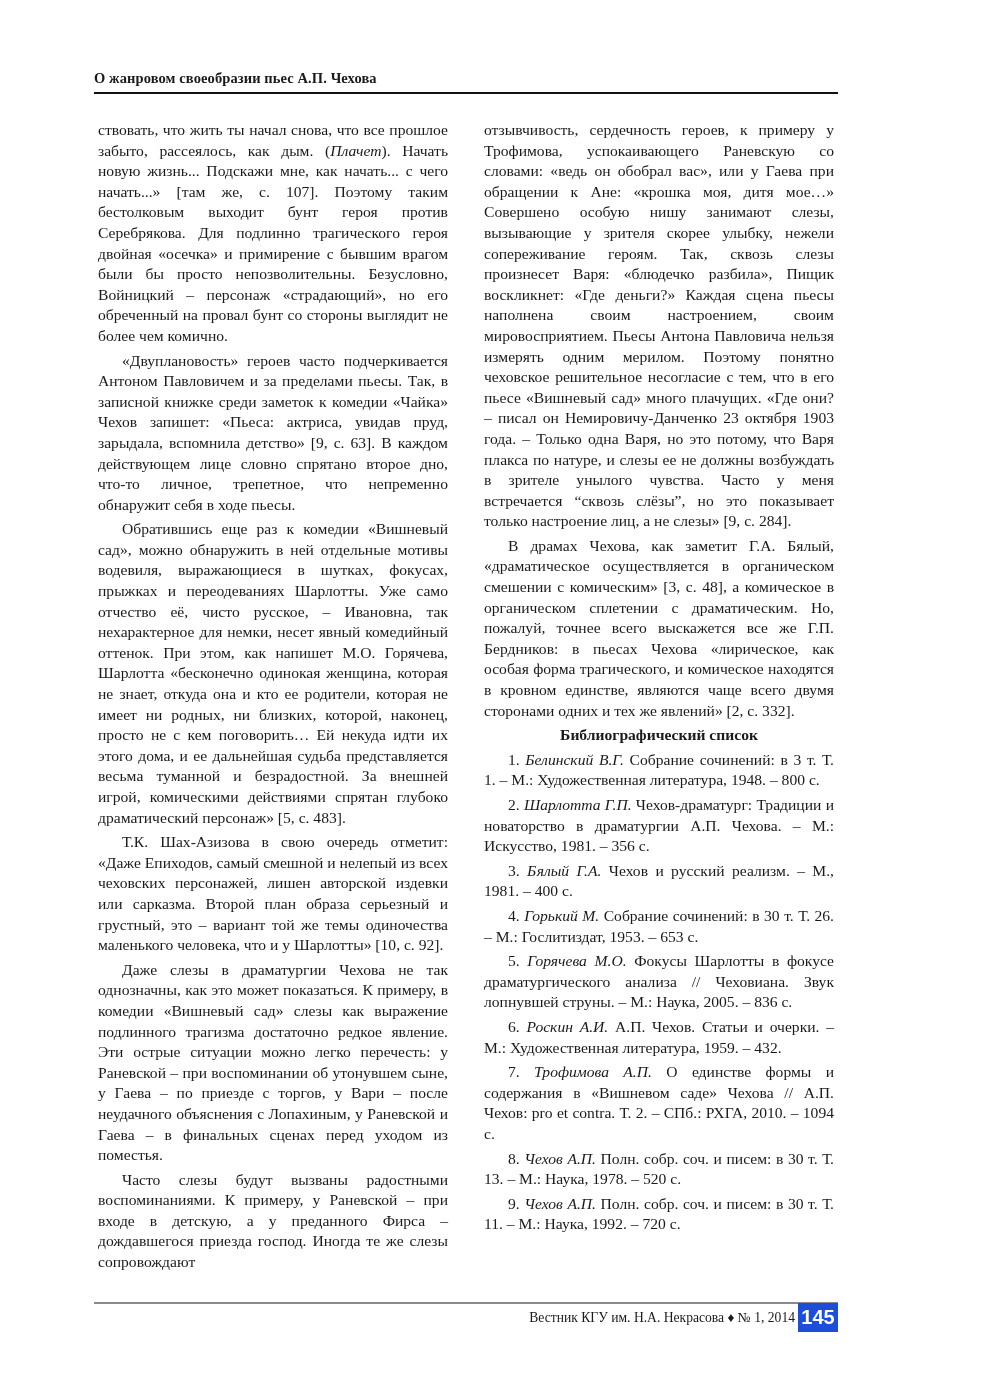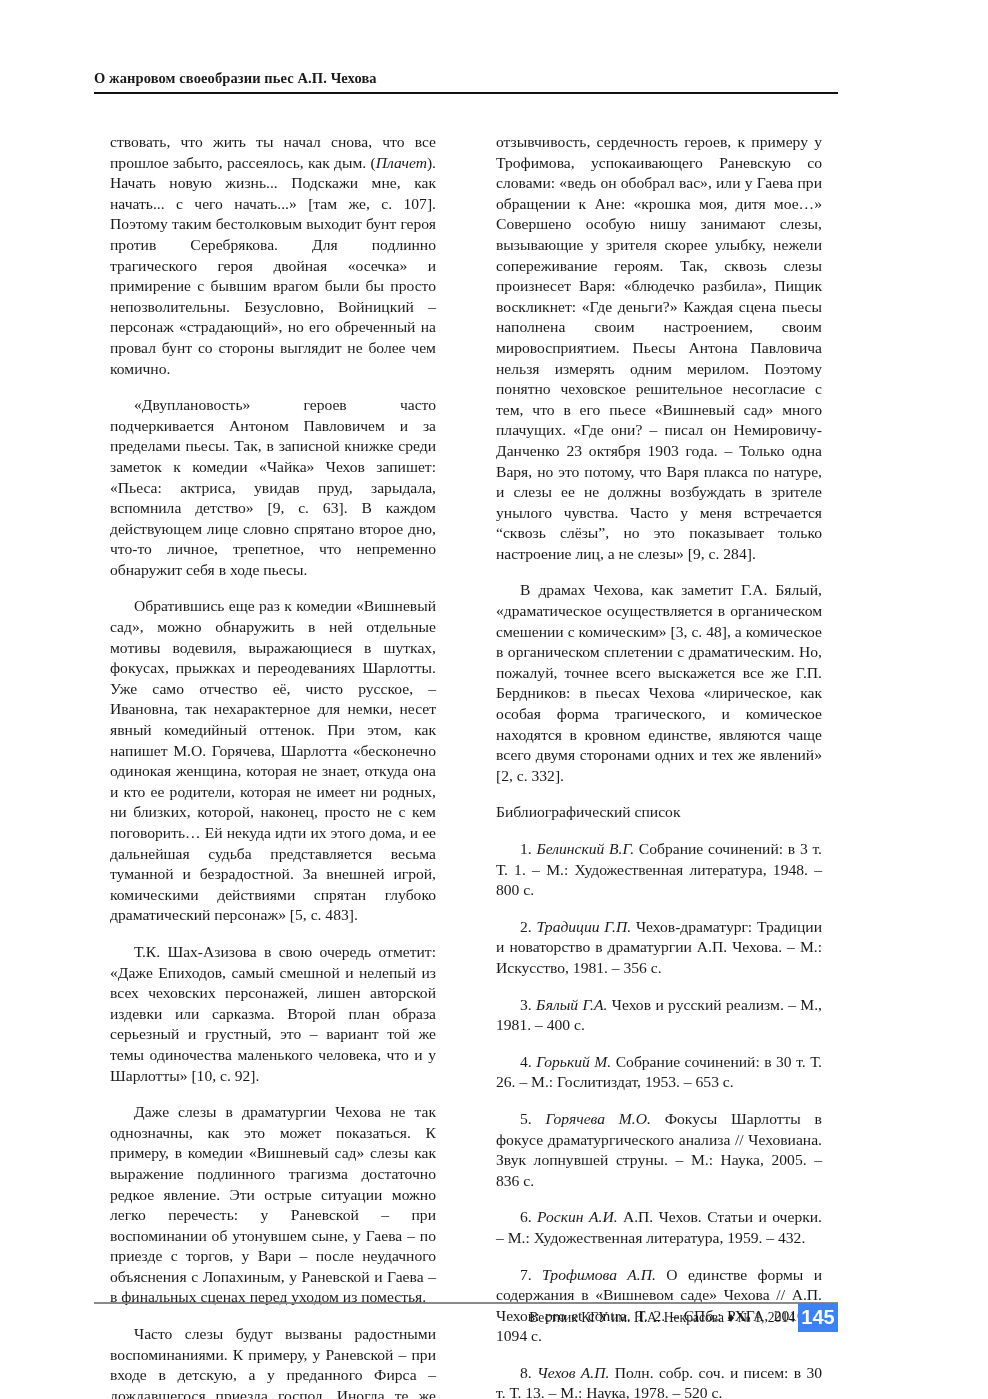--- a/index.html
+++ b/index.html
@@ -3,28 +3,28 @@
 <meta charset="utf-8">
 <style>
   html, body { margin: 0; padding: 0; background: #ffffff; }
   body { width: 988px; height: 1399px; position: relative; overflow: hidden;
          font-family: "Liberation Serif", "DejaVu Serif", serif; color: #1a1a1a; }
   .running-head { position: absolute; left: 94px; top: 70px; font-weight: bold; font-size: 14.5px; letter-spacing: 0.1px; }
   .head-rule { position: absolute; left: 94px; top: 92px; width: 744px; height: 2px; background: #111; }
   .col { position: absolute; top: 116px; width: 358px; font-size: 15.6px; line-height: 20.6px; text-align: justify; hyphens: manual; }
   .col-left { left: 94px; }
   .col-right { left: 480px; }
-  .col p { margin: 16px; text-indent: 24px; }
+  .col p { margin: 4px; text-indent: 24px; }
   .col p.noindent { text-indent: 0; }
-  .bib-title { text-align: left; font-weight: normal; margin-top: 20px; text-indent: 0 !important; }
+  .bib-title { text-align: center; font-weight: bold; margin-top: 20px; text-indent: 0 !important; }
   .bib-item { text-indent: 24px; }
   .bib-item i { font-style: italic; }
   .foot-rule { position: absolute; left: 94px; top: 1302px; width: 744px; height: 2px; background: #8a8a8a; }
   .journal { position: absolute; right: 193px; top: 1310px; font-size: 13.6px; }
-  .page-num { position: absolute; left: 798px; top: 1303px; width: 40px; height: 29px; background: #3b82f6; color: #fff;
+  .page-num { position: absolute; left: 798px; top: 1303px; width: 40px; height: 29px; background: #1d4ed8; color: #fff;
               font-family: "Liberation Sans", "DejaVu Sans", sans-serif; font-weight: bold; font-size: 20px;
               display: flex; align-items: center; justify-content: center; }
 </style>
 </head>
 <body>
 
 <div class="running-head">О жанровом своеобразии пьес А.П. Чехова</div>
 <div class="head-rule"></div>
 
 <div class="col col-left">
@@ -36,21 +36,21 @@
   <p>Часто слезы будут вызваны радостными воспоминаниями. К примеру, у Раневской – при входе в детскую, а у преданного Фирса – дождавшегося приезда господ. Иногда те же слезы сопровождают</p>
 </div>
 
 <div class="col col-right">
   <p class="noindent">отзывчивость, сердечность героев, к примеру у Трофимова, успокаивающего Раневскую со словами: «ведь он обобрал вас», или у Гаева при обращении к Ане: «крошка моя, дитя мое…» Совершено особую нишу занимают слезы, вызывающие у зрителя скорее улыбку, нежели сопереживание героям. Так, сквозь слезы произнесет Варя: «блюдечко разбила», Пищик воскликнет: «Где деньги?» Каждая сцена пьесы наполнена своим настроением, своим мировосприятием. Пьесы Антона Павловича нельзя измерять одним мерилом. Поэтому понятно чеховское решительное несогласие с тем, что в его пьесе «Вишневый сад» много плачущих. «Где они? – писал он Немировичу-Данченко 23 октября 1903 года. – Только одна Варя, но это потому, что Варя плакса по натуре, и слезы ее не должны возбуждать в зрителе унылого чувства. Часто у меня встречается “сквозь слёзы”, но это показывает только настроение лиц, а не слезы» [9, с. 284].</p>
   <p>В драмах Чехова, как заметит Г.А. Бялый, «драматическое осуществляется в органическом смешении с комическим» [3, с. 48], а комическое в органическом сплетении с драматическим. Но, пожалуй, точнее всего выскажется все же Г.П. Бердников: в пьесах Чехова «лирическое, как особая форма трагического, и комическое находятся в кровном единстве, являются чаще всего двумя сторонами одних и тех же явлений» [2, с. 332].</p>
 
   <p class="bib-title">Библиографический список</p>
   <div>
     <p class="bib-item"><span>1.</span> <i>Белинский В.Г.</i> <span>Собрание сочинений: в 3 т. Т. 1. – М.: Художественная литература, 1948. – 800 с.</span></p>
-    <p class="bib-item"><span>2.</span> <i>Традиции Г.П.</i> <span>Чехов-драматург: Традиции и новаторство в драматургии А.П. Чехова. – М.: Искусство, 1981. – 356 с.</span></p>
+    <p class="bib-item"><span>2.</span> <i>Шарлотта Г.П.</i> <span>Чехов-драматург: Традиции и новаторство в драматургии А.П. Чехова. – М.: Искусство, 1981. – 356 с.</span></p>
     <p class="bib-item"><span>3.</span> <i>Бялый Г.А.</i> <span>Чехов и русский реализм. – М., 1981. – 400 с.</span></p>
     <p class="bib-item"><span>4.</span> <i>Горький М.</i> <span>Собрание сочинений: в 30 т. Т. 26. – М.: Гослитиздат, 1953. – 653 с.</span></p>
     <p class="bib-item"><span>5.</span> <i>Горячева М.О.</i> <span>Фокусы Шарлотты в фокусе драматургического анализа // Чеховиана. Звук лопнувшей струны. – М.: Наука, 2005. – 836 с.</span></p>
     <p class="bib-item"><span>6.</span> <i>Роскин А.И.</i> <span>А.П. Чехов. Статьи и очерки. – М.: Художественная литература, 1959. – 432.</span></p>
     <p class="bib-item"><span>7.</span> <i>Трофимова А.П.</i> <span>О единстве формы и содержания в «Вишневом саде» Чехова // А.П. Чехов: pro et contra. Т. 2. – СПб.: РХГА, 2010. – 1094 с.</span></p>
     <p class="bib-item"><span>8.</span> <i>Чехов А.П.</i> <span>Полн. собр. соч. и писем: в 30 т. Т. 13. – М.: Наука, 1978. – 520 с.</span></p>
     <p class="bib-item"><span>9.</span> <i>Чехов А.П.</i> <span>Полн. собр. соч. и писем: в 30 т. Т. 11. – М.: Наука, 1992. – 720 с.</span></p>
   </div>
 </div>
 

